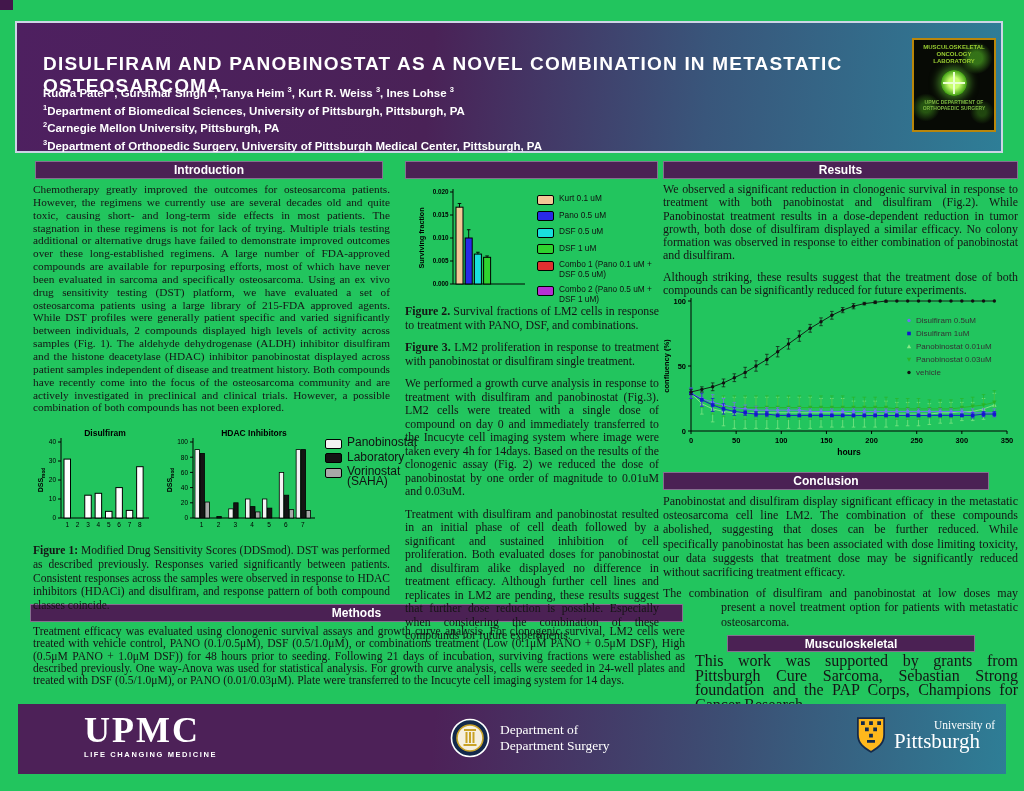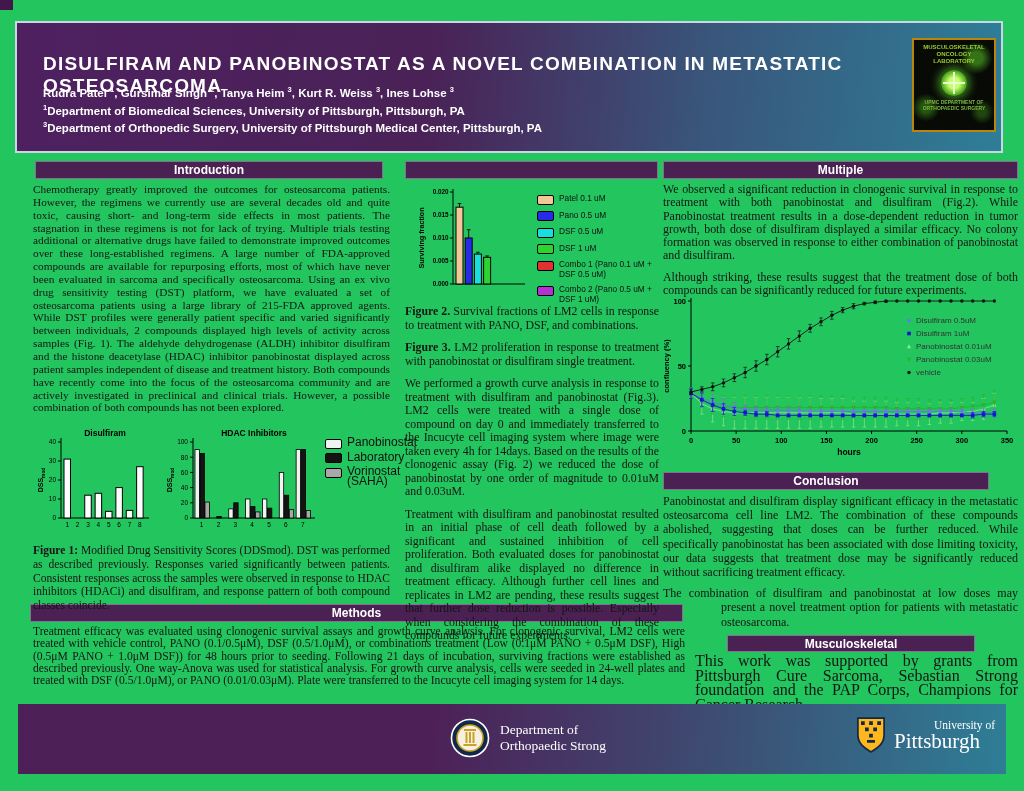--- a/index.html
+++ b/index.html
@@ -99,33 +99,34 @@
 
 <div class="poster">
 
   <div class="abs corner-artifact"></div>
 
   <header class="abs banner">
     <h1>DISULFIRAM AND PANOBINOSTAT AS A NOVEL COMBINATION IN METASTATIC OSTEOSARCOMA</h1>
     <div class="authors" id="authors"><span>Rudra Patel <sup>1</sup></span>, <span>Gursimar Singh <sup>2</sup></span>, <span>Tanya Heim <sup>3</sup></span>, <span>Kurt R. Weiss <sup>3</sup></span>, <span>Ines Lohse <sup>3</sup></span></div>
     <div class="affils" id="affils">
         <div><sup>1</sup>Department of Biomedical Sciences, University of Pittsburgh, Pittsburgh, PA</div>
+        <div><sup>2</sup>Carnegie Mellon University, Pittsburgh, PA</div>
         <div><sup>3</sup>Department of Orthopedic Surgery, University of Pittsburgh Medical Center, Pittsburgh, PA</div>
       </div>
   </header>
 
   <div class="abs lab-logo">
     <div class="lab-title">Musculoskeletal Oncology Laboratory</div>
     <div class="lab-cell"></div>
     <div class="lab-sub">UPMC Department of Orthopaedic Surgery</div>
   </div>
 
   <div class="abs secbar bar-intro">Introduction</div>
   <div class="abs secbar bar-mid"></div>
-  <div class="abs secbar bar-results">Multiple</div>
+  <div class="abs secbar bar-results">Results</div>
   <div class="abs secbar bar-methods">Methods</div>
   <div class="abs secbar bar-conclusion">Conclusion</div>
   <div class="abs secbar bar-ack">Musculoskeletal</div>
 
   <div class="abs serif intro-text">Chemotherapy greatly improved the outcomes for osteosarcoma patients. However, the regimens we currently use are several decades old and quite toxic, causing short- and long-term side effects in most patients. The stagnation in these regimens is not for lack of trying. Multiple trials testing additional or alternative drugs have failed to demonstrate improved outcomes over these long-established regimens. A large number of FDA-approved compounds are available for repurposing efforts, most of which have never been evaluated in sarcoma and specifically osteosarcoma. Using an ex vivo drug sensitivity testing (DST) platform, we have evaluated a set of osteosarcoma patients using a large library of 215-FDA approved agents. While DST profiles were generally patient specific and varied significantly between individuals, 2 compounds displayed high levels of activity across samples (Fig. 1). The aldehyde dehydrogenase (ALDH) inhibitor disulfiram and the histone deacetylase (HDAC) inhibitor panobinostat displayed across patient samples independent of disease and treatment history. Both compounds have recently come into the focus of the osteosarcoma community and are actively investigated in preclinical and clinical trials. However, a possible combination of both compounds has not been explored.</div>
 
   <div class="abs fig1-wrap">
     <div class="fig1-svg1" id="fig1a"><svg width="120" height="114">
           <text x="70" y="8" font-size="8.5" text-anchor="middle" fill="#000" font-weight="bold">Disulfiram</text>
           <text x="8" y="52" font-size="7" text-anchor="middle" fill="#000" font-weight="bold" transform="rotate(-90 8 52)"><tspan>DSS</tspan><tspan font-size="4.8" dy="1.6">mod</tspan></text>
@@ -245,21 +246,21 @@
           <rect x="57.4" y="70.10000000000001" width="7" height="29.89999999999999" fill="#19dede" stroke="#000" stroke-width="1"></rect>
           <line x1="60.9" y1="68.26" x2="60.9" y2="70.10000000000001" stroke="#000" stroke-width="0.9"></line>
           <line x1="59.1" y1="68.26" x2="62.699999999999996" y2="68.26" stroke="#000" stroke-width="0.9"></line>
           <rect x="66.6" y="73.32" width="7" height="26.680000000000007" fill="#2ed32e" stroke="#000" stroke-width="1"></rect>
           <line x1="70.1" y1="71.94" x2="70.1" y2="73.32" stroke="#000" stroke-width="0.9"></line>
           <line x1="68.3" y1="71.94" x2="71.89999999999999" y2="71.94" stroke="#000" stroke-width="0.9"></line>
         </svg></div>
     <div class="fig2-legend" id="fig2legend">
         <div class="legend-entry">
           <span class="swatch" style="background: rgb(242, 200, 150);"></span>
-          <span>Patel 0.1 uM</span>
+          <span>Kurt 0.1 uM</span>
         </div>
         <div class="legend-entry">
           <span class="swatch" style="background: rgb(41, 41, 232);"></span>
           <span>Pano 0.5 uM</span>
         </div>
         <div class="legend-entry">
           <span class="swatch" style="background: rgb(25, 222, 222);"></span>
           <span>DSF 0.5 uM</span>
         </div>
         <div class="legend-entry">
@@ -898,33 +899,37 @@
   <div class="abs serif conclusion-text">
     <p>Panobinostat and disulfiram display significant efficacy in the metastatic osteosarcoma cell line LM2. The combination of these compounds abolished, suggesting that doses can be further reduced. While specifically panobinostat has been associated with dose limiting toxicity, our data suggests that treatment dose may be significantly reduced without sacrificing treatment efficacy.</p>
     <p class="hang">The combination of disulfiram and panobinostat at low doses may present a novel treatment option for patients with metastatic osteosarcoma.</p>
   </div>
 
   <div class="abs serif ack-text">This work was supported by grants from Pittsburgh Cure Sarcoma, Sebastian Strong foundation and the PAP Corps, Champions for Cancer Research.</div>
 
   <div class="abs serif methods-text">Treatment efficacy was evaluated using clonogenic survival assays and growth curve analysis. For clonogenic survival, LM2 cells were treated with vehicle control, PANO (0.1/0.5μM), DSF (0.5/1.0μM), or combinations treatment (Low (0.1μM PANO + 0.5μM DSF), High (0.5μM PANO + 1.0μM DSF)) for 48 hours prior to seeding. Following 21 days of incubation, surviving fractions were established as described previously. One way-Anova was used for statistical analysis. For growth curve analysis, cells were seeded in 24-well plates and treated with DSF (0.5/1.0μM), or PANO (0.01/0.03μM). Plate were transferred to the Incucyte cell imaging system for 14 days.</div>
 
   <footer class="abs footer">
+    <div class="upmc">
+      <div class="upmc-name">UPMC</div>
+      <div class="upmc-tag">LIFE CHANGING MEDICINE</div>
+    </div>
     <div class="dept">
       <svg width="40" height="40" viewBox="0 0 40 40">
         <circle cx="20" cy="20" r="18.5" fill="#13294b" stroke="#ffffff" stroke-width="1.6"></circle>
         <circle cx="20" cy="20" r="13" fill="#f5f0e0" stroke="#c9a227" stroke-width="1.6"></circle>
         <rect x="14" y="11" width="12" height="2" fill="#c9a227"></rect>
         <rect x="15.5" y="14" width="2" height="11" fill="#c9a227"></rect>
         <rect x="19" y="14" width="2" height="11" fill="#c9a227"></rect>
         <rect x="22.5" y="14" width="2" height="11" fill="#c9a227"></rect>
         <rect x="13.5" y="26" width="13" height="2" fill="#c9a227"></rect>
       </svg>
       <div class="dept-text">
         <div>Department of</div>
-        <div>Orthopaedic Strong</div>
+        <div>Department Surgery</div>
       </div>
     </div>
     <div class="pitt">
       <svg width="30" height="38" viewBox="0 0 24 30">
         <path d="M1.5,1.5 h21 v13 c0,8.5 -6.5,11.5 -10.5,14 c-4,-2.5 -10.5,-5.5 -10.5,-14 Z" fill="#ffb81c" stroke="#13294b" stroke-width="1.4"></path>
         <rect x="4" y="4" width="3" height="3" fill="#13294b"></rect>
         <rect x="10.5" y="4" width="3" height="3" fill="#13294b"></rect>
         <rect x="17" y="4" width="3" height="3" fill="#13294b"></rect>
         <rect x="7.2" y="9" width="3" height="3" fill="#13294b"></rect>
         <rect x="13.8" y="9" width="3" height="3" fill="#13294b"></rect>

